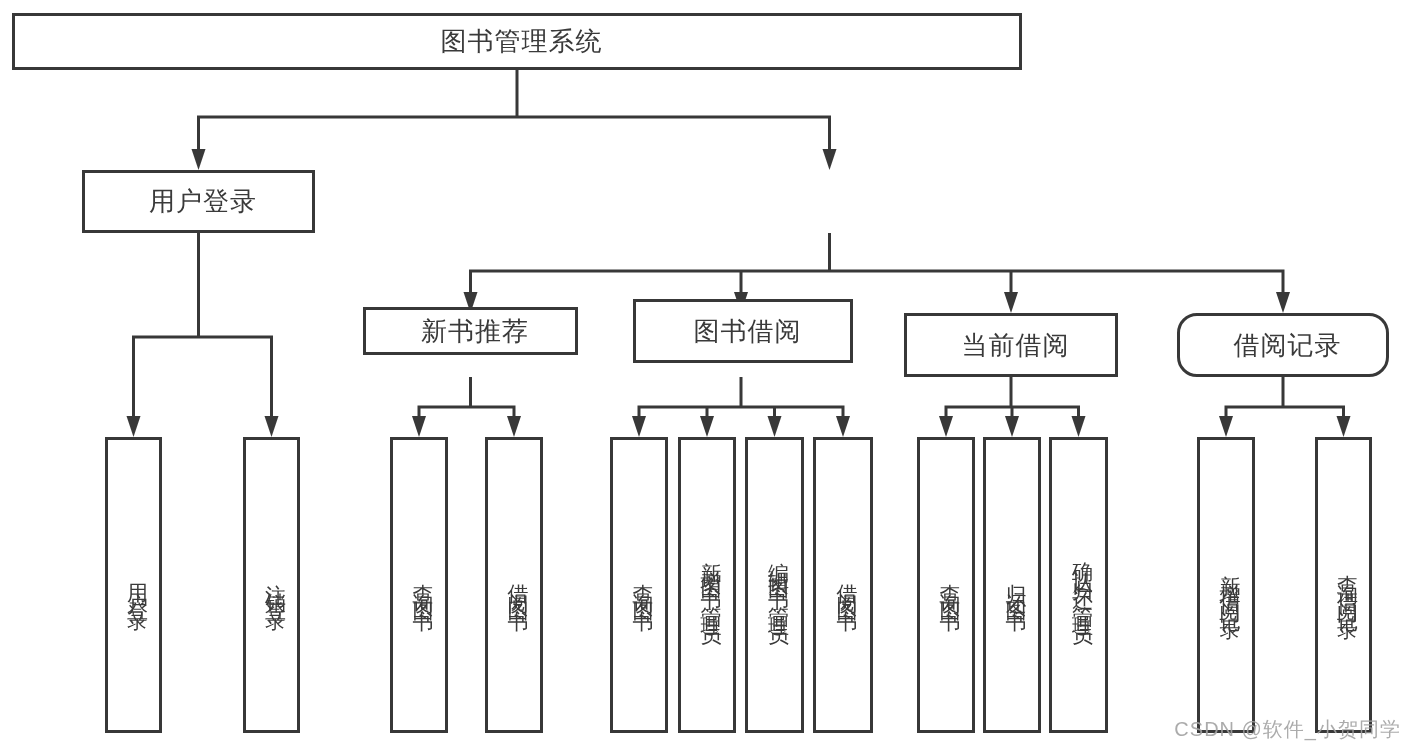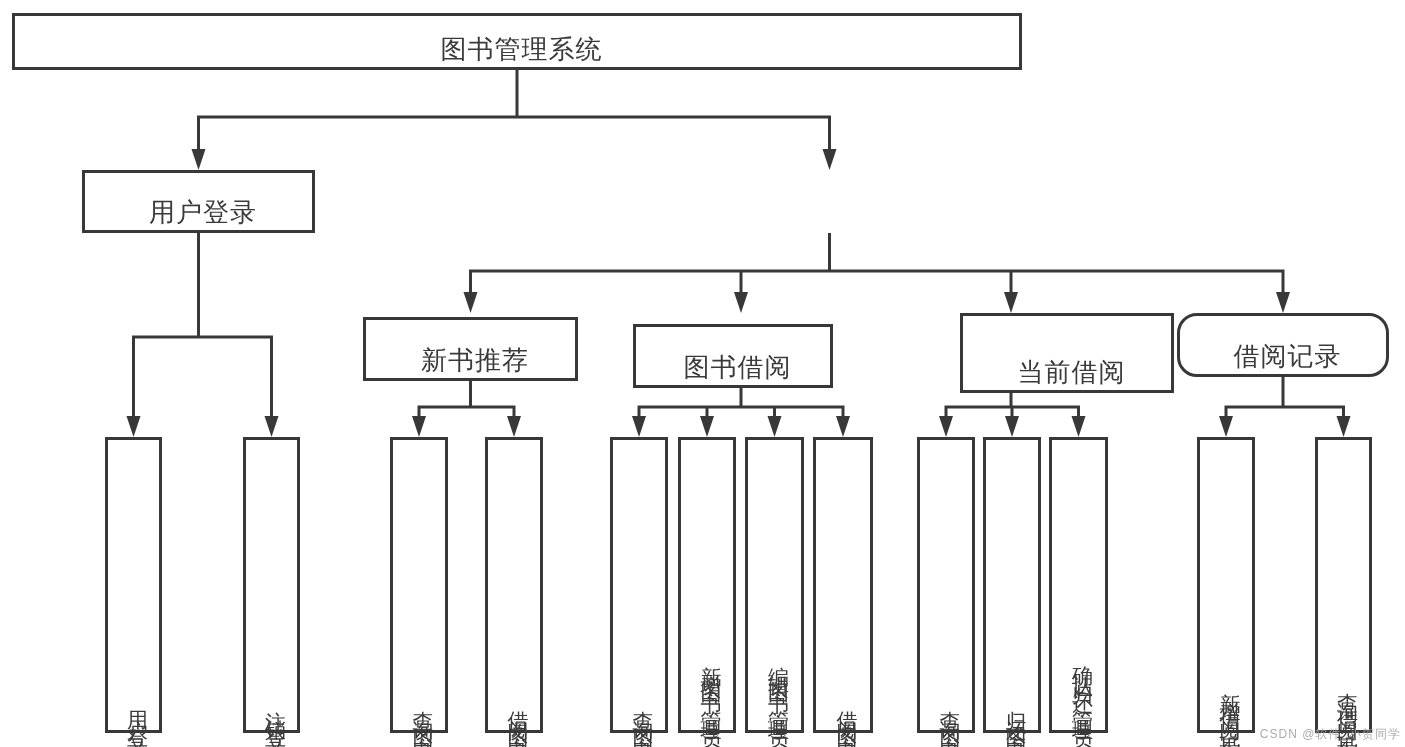--- a/index.html
+++ b/index.html
@@ -18,62 +18,62 @@
   }
   .connectors{
     position:absolute;left:0;top:0;width:1405px;height:747px;
     z-index:0;
   }
   .node{
     position:absolute;
     box-sizing:border-box;
     background:#fff;
     border:3px solid var(--line);
-    display:flex;align-items:flex-end;justify-content:center;
+    display:flex;align-items:center;justify-content:center;
     color:var(--text);
     z-index:1;
     padding-left:9px;
   }
   .hbox{font-size:26px;letter-spacing:1px;}
   .vbox{font-size:21px;}
   .vbox .vtext{
     writing-mode:vertical-rl;
     letter-spacing:9px;
     line-height:1;
     white-space:nowrap;
   }
   
   #n-root{left:12px;top:13px;width:1010px;height:57px;}
   
   #n-user-login{left:82px;top:170px;width:233px;height:63px;}
   #n-book-mgmt{left:712px;top:170px;width:235px;height:63px;}
   
-  #n-new-book{left:363px;top:317px;width:215px;height:64px;}
-  #n-book-borrow{left:633px;top:324px;width:200px;height:64px;}
-  #n-current-borrow{left:960px;top:313px;width:214px;height:80px;}
+  #n-new-book{left:363px;top:307px;width:215px;height:48px;}
+  #n-book-borrow{left:633px;top:299px;width:220px;height:64px;}
+  #n-current-borrow{left:904px;top:313px;width:214px;height:64px;}
   #n-borrow-records{left:1177px;top:313px;width:212px;height:64px;border-radius:20px;}
   
   .leaf{top:437px;height:296px;}
   #l-user-login{left:105px;width:57px;}
   #l-logout{left:243px;width:57px;}
   #l-query-a{left:390px;width:58px;}
   #l-borrow-a{left:485px;width:58px;}
   #l-query-b{left:610px;width:58px;}
   #l-add-book{left:678px;width:58px;}
   #l-edit-book{left:745px;width:59px;}
   #l-borrow-b{left:813px;width:60px;}
   #l-query-c{left:917px;width:58px;}
   #l-return-book{left:983px;width:58px;}
   #l-confirm-return{left:1049px;width:59px;}
   #l-add-record{left:1197px;width:58px;}
   #l-query-record{left:1315px;width:57px;}
   .watermark{
     position:absolute;
     right:4px;bottom:4px;
-    font-size:12px;
+    font-size:20px;
     color:var(--wm);
     opacity:.9;
     z-index:5;
     letter-spacing:1px;
     margin-top:20px;
   }
 </style>
 </head>
 <body>
 

